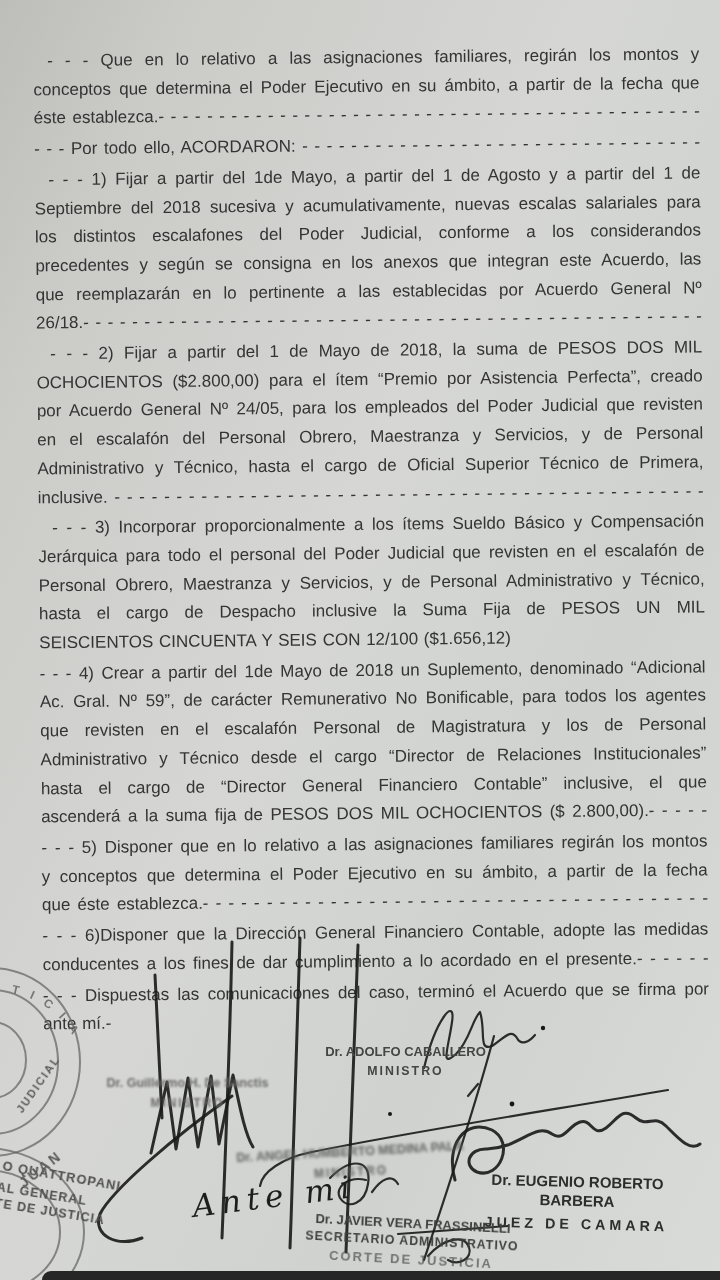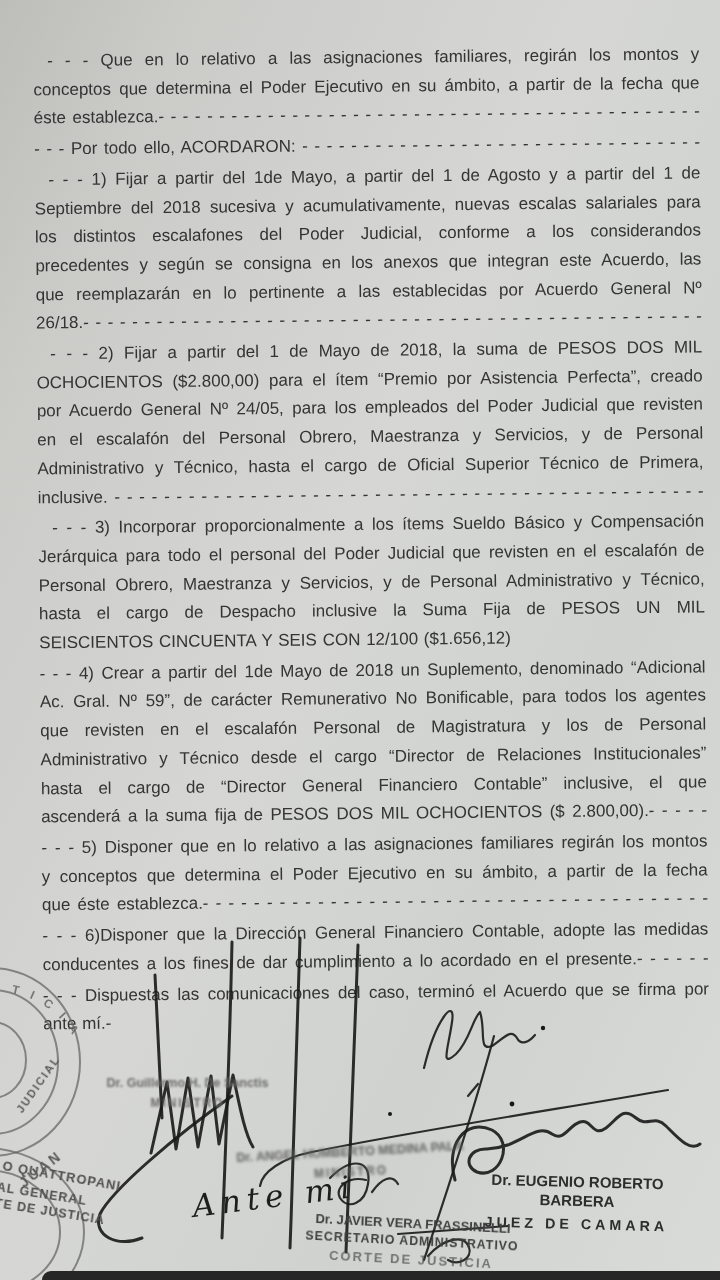--- a/index.html
+++ b/index.html
@@ -131,20 +131,24 @@
       <path class="stroke" d="M 455 1180 C 445 1145 465 1118 492 1130 C 515 1142 500 1180 477 1172 C 463 1166 468 1148 487 1149 C 520 1148 535 1122 552 1134 C 564 1142 568 1126 580 1122 C 592 1118 592 1138 606 1128 C 618 1119 622 1106 636 1118 C 648 1128 654 1114 666 1126 C 678 1138 690 1152 700 1144"></path>
       <circle cx="543" cy="1028" r="2.2" fill="#181818"></circle>
       <circle cx="512" cy="1104" r="2.4" fill="#181818"></circle>
       <circle cx="390" cy="1114" r="2" fill="#181818"></circle>
       <path class="stroke thin" d="M 468 1096 L 478 1084"></path>
     </g>
   </svg>
 
   <div class="antemi">Ante mi</div>
 
+  <div class="stamp stamp-caballero">
+    <div>Dr. ADOLFO CABALLERO</div>
+    <div class="t2">MINISTRO</div>
+  </div>
   <div class="stamp stamp-barbera">
     <div>Dr. EUGENIO ROBERTO BARBERA</div>
     <div class="t2">JUEZ DE CAMARA</div>
   </div>
   <div class="stamp stamp-desanctis">
     <div>Dr. Guillermo H. De Sanctis</div>
     <div class="t2">MINISTRO</div>
   </div>
   <div class="stamp stamp-medina">
     <div>Dr. ANGEL HUMBERTO MEDINA PALA</div>

